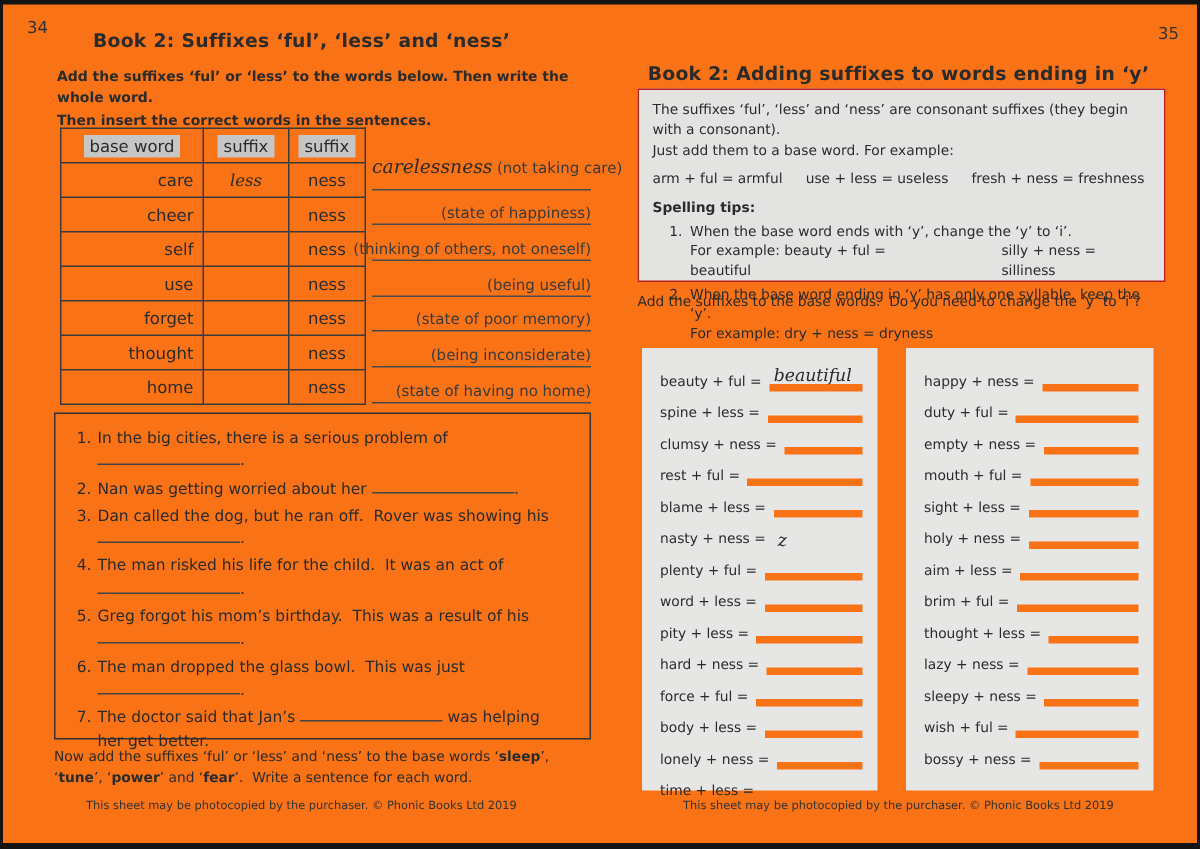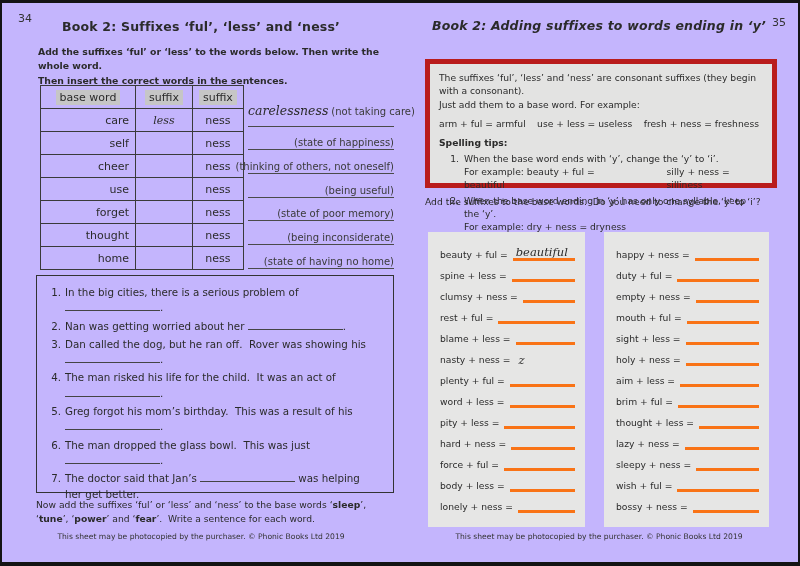--- a/index.html
+++ b/index.html
@@ -1,31 +1,31 @@
 <!DOCTYPE html>
 <html><head>
 <meta charset="utf-8">
 <style>
   html,body { margin:0; padding:0; background:#ffffff; }
   .spread {
     position:relative; width:800px; height:566px; box-sizing:border-box;
-    background:#c4b5fd; color:#2b2b2b;
+    background:#f97316; color:#2b2b2b;
     border:2px solid #141414; border-top-width:3px; border-bottom-width:4px;
     font-family:"DejaVu Sans", sans-serif; overflow:hidden;
   }
   .page { position:absolute; top:0; height:100%; width:398px; }
   .page-left { left:0; }
   .page-right { left:398px; }
 
   .page-num { position:absolute; font-size:11px; color:#333; }
   .pn-left { top:9px; left:16px; }
   .pn-right { top:13px; right:12px; }
 
   .page-title { position:absolute; left:0; width:100%; text-align:center; font-weight:bold; font-size:12.5px; letter-spacing:0.2px; }
-  .lt { top:16px; } .rt { top:15px;font-style:italic; }
+  .lt { top:16px; } .rt { top:38px; }
 
   .instructions { position:absolute; left:36px; top:42px; width:352px; font-size:9.3px; line-height:1.55; white-space:pre-line;font-weight:bold; }
 
   
   .word-table { position:absolute; left:38px; top:82px; border-collapse:collapse; }
   .word-table td { border:1px solid #3a3a3a; height:22px; padding:0 6px; font-size:11px; }
   .td-base { width:82px; text-align:right; }
   .td-s1 { width:44px; text-align:center; }
   .td-s2 { width:36px; text-align:center; }
   .hl { background:#c6c6c6; padding:1px 4px; font-size:11px; }
@@ -43,37 +43,37 @@
   .sent { display:flex; margin-bottom:3px; }
   .sent-num { width:18px; text-align:right; margin-right:4px; font-size:10.3px; line-height:15.3px; flex-shrink:0; }
   .sent-body { flex:1; font-size:10.3px; line-height:15.3px; white-space:pre-wrap; }
   .blank { display:inline-block; width:95px; height:9px; border-bottom:1px solid #444; }
 
   .bottom-note { position:absolute; left:34px; top:495px; width:358px; font-size:9.2px; line-height:1.5; white-space:pre-wrap; }
   .page-footer { position:absolute; left:0; width:100%; top:529px; text-align:center; font-size:7.6px; color:#333; }
 
   
   .info-box { position:absolute; left:25px; top:56px; width:352px; height:129px; box-sizing:border-box;
-              background:#e3e3e2; border:5px solid #b91c1c; padding:7px 9px 0 9px; font-size:9.2px; line-height:1.45; }
+              background:#e3e3e2; border:1px solid #b91c1c; padding:7px 9px 0 9px; font-size:9.2px; line-height:1.45; }
   .intro { white-space:pre-line; }
   .examples-row { display:flex; justify-content:space-between; margin:6px 4px 6px 0; }
   .tips-heading { font-weight:bold; }
   .tip { display:flex; margin-top:2px; }
   .tip-num { width:20px; text-align:right; margin-right:5px; flex-shrink:0; }
   .tip-body { flex:1; }
   .tip-ex-row { display:flex; gap:38px; }
 
   .rp-prompt { position:absolute; left:25px; top:193px; width:360px; font-size:9.2px; white-space:pre-wrap; }
 
   .col-box { position:absolute; top:217px; height:295px; box-sizing:border-box; background:#e6e6e5; padding:8px 10px 0 12px;margin-top:12px; }
   .col-left { left:28px; width:157px; }
   .col-right { left:204px; width:165px; }
   .col-item { display:flex; align-items:flex-end; height:21px; font-size:9.2px; }
   .col-expr { white-space:nowrap; margin-right:5px; padding-bottom:1px; }
-  .col-line { flex:1; border-bottom:3px solid #f97316; height:13px; position:relative; }
+  .col-line { flex:1; border-bottom:5px solid #f97316; height:13px; position:relative; }
   .col-line.noline { border-bottom:none; }
   .col-ans { position:absolute; left:3px; bottom:-1px; font-family:"DejaVu Serif", serif; font-style:italic; font-size:11.5px; white-space:nowrap; }
 </style>
 </head>
 <body>
 
 <div class="spread">
 
   <div class="page page-left">
     <div class="page-num pn-left">34</div>
@@ -89,26 +89,26 @@
           <td class="td-s2"><span class="hl">suffix</span></td>
         </tr>
       </tbody>
       <tbody id="word-rows">
           <tr>
             <td class="td-base">care</td>
             <td class="td-s1"><span class="hand">less</span></td>
             <td class="td-s2">ness</td>
           </tr>
           <tr>
+            <td class="td-base">cheer</td>
+            <td class="td-s1"></td>
+            <td class="td-s2">ness</td>
+          </tr>
+          <tr>
             <td class="td-base">self</td>
-            <td class="td-s1"></td>
-            <td class="td-s2">ness</td>
-          </tr>
-          <tr>
-            <td class="td-base">cheer</td>
             <td class="td-s1"></td>
             <td class="td-s2">ness</td>
           </tr>
           <tr>
             <td class="td-base">use</td>
             <td class="td-s1"></td>
             <td class="td-s2">ness</td>
           </tr>
           <tr>
             <td class="td-base">forget</td>
@@ -274,20 +274,24 @@
           <span class="col-line"></span>
         </div>
         <div class="col-item">
           <span class="col-expr">body + less =</span>
           <span class="col-line"></span>
         </div>
         <div class="col-item">
           <span class="col-expr">lonely + ness =</span>
           <span class="col-line"></span>
         </div>
+        <div class="col-item">
+          <span class="col-expr">time + less =</span>
+          <span class="col-line"></span>
+        </div>
       </div>
     <div class="col-box col-right" id="col-right">
         <div class="col-item">
           <span class="col-expr">happy + ness =</span>
           <span class="col-line"></span>
         </div>
         <div class="col-item">
           <span class="col-expr">duty + ful =</span>
           <span class="col-line"></span>
         </div>

